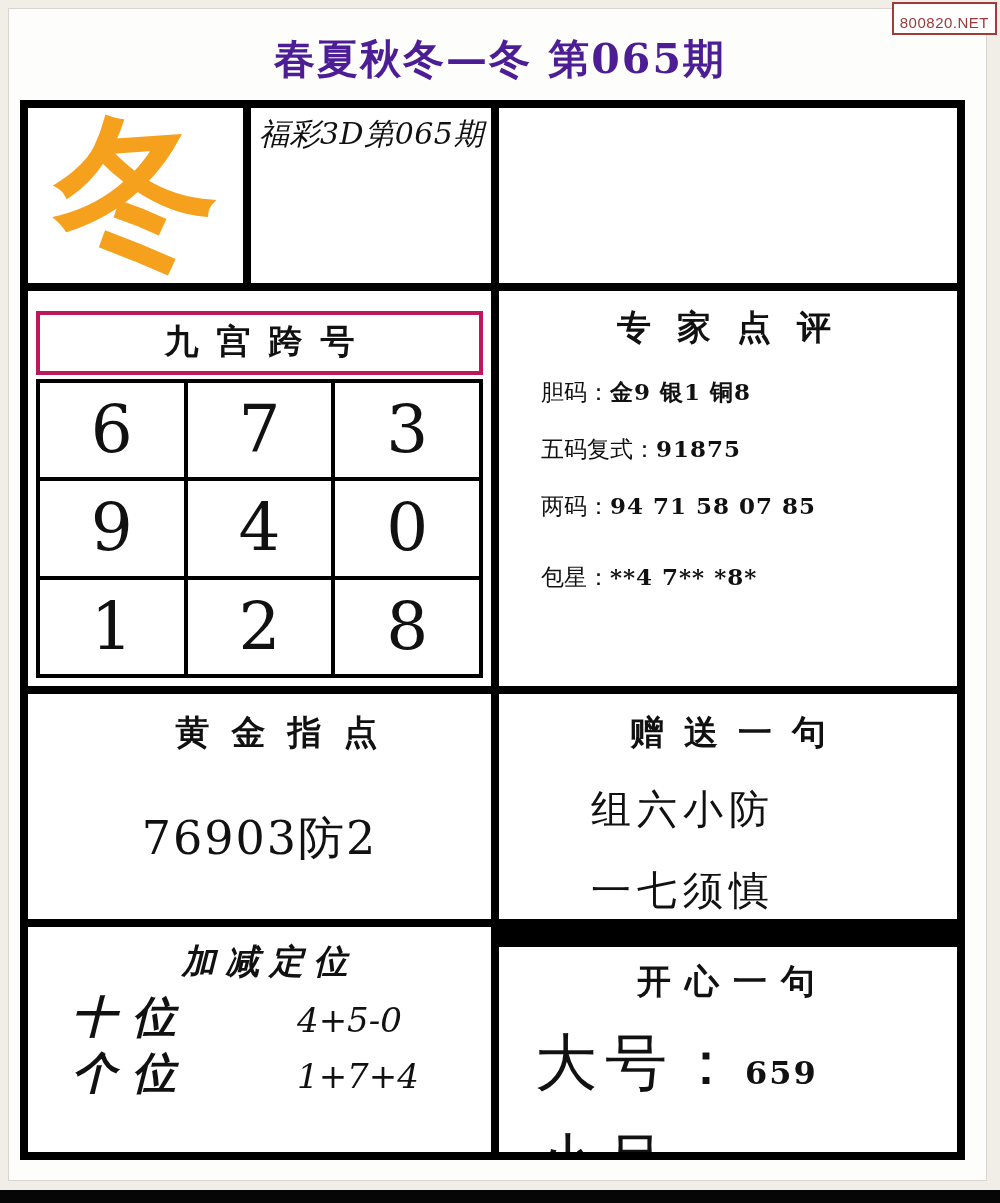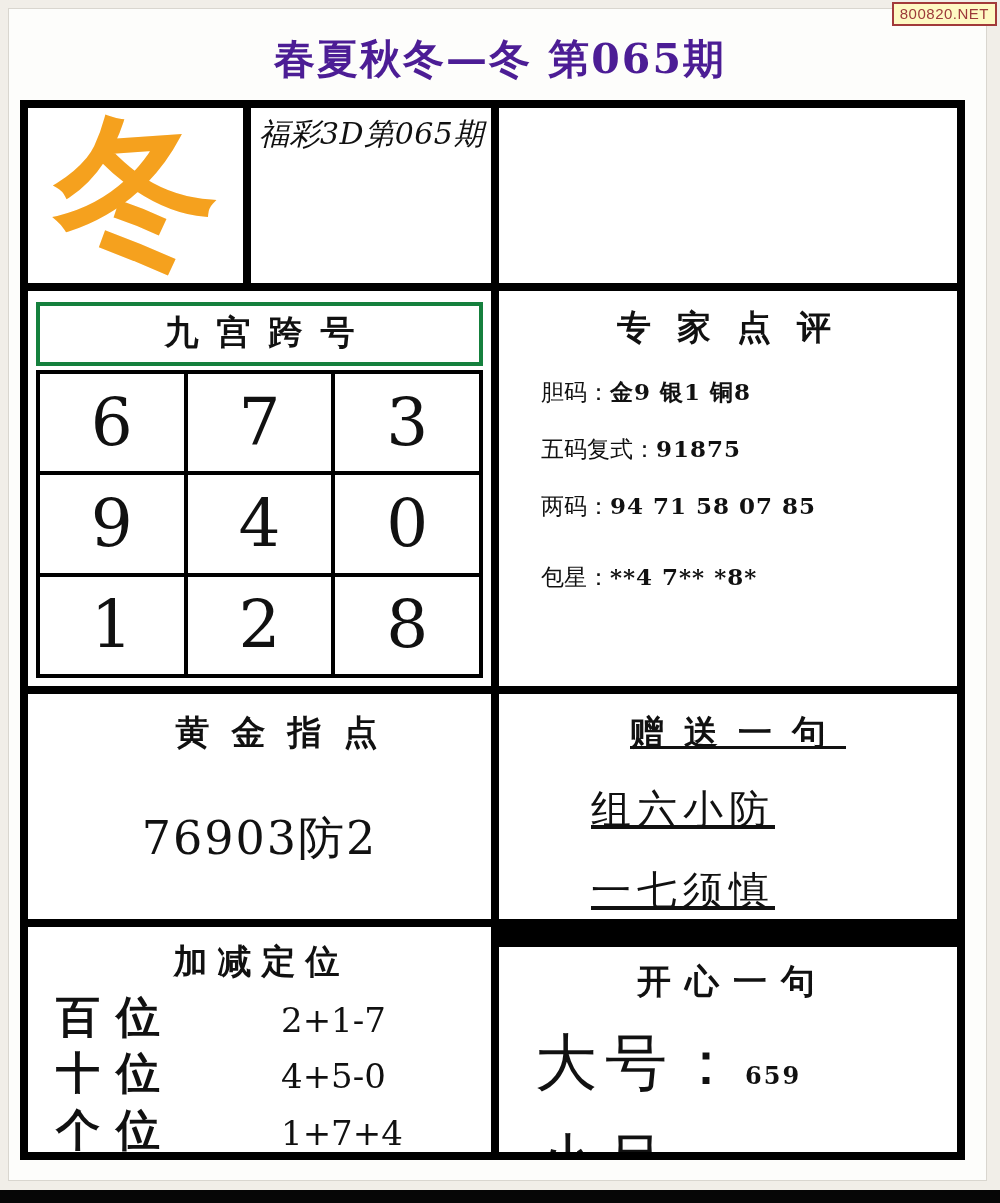--- a/index.html
+++ b/index.html
@@ -14,24 +14,24 @@
   .paper {
     position: absolute; left: 8px; top: 8px;
     width: 979px; height: 1173px;
     background: #fdfdfb;
     border: 1px solid #d9d6cf;
   }
   .site-badge {
     position: absolute; top: 2px; right: 3px;
     border: 2px solid #a23a3a;
     color: #9c3a3a;
-    background: #fef9c3;
+    background: #ffffff;
     font-family: "Liberation Sans", sans-serif;
     font-size: 15px;
-    padding: 1px 6px 2px;
+    padding: 10px 6px 2px;
     letter-spacing: 0.5px;
     z-index: 5;
   }
   .page-title {
     position: absolute; top: 32px; left: 0;
     width: 100%;
     text-align: center;
     font-size: 41px;
     font-weight: bold;
     letter-spacing: 2px;
@@ -70,22 +70,22 @@
     text-align: center;
     font-size: 34px;
     letter-spacing: 18px;
     text-indent: 18px;
     white-space: nowrap;
   }
 
   
   .ninegrid-panel { display: flex; flex-direction: column; }
   .ninegrid-header {
-    margin: 11px 8px 4px;
-    border: 4px solid #15803d;
+    margin: 20px 8px 4px;
+    border: 4px solid #be185d;
     padding: 4px 0 6px;
   }
   .ninegrid {
     flex: 1;
     margin: 0 8px 8px;
     border: 4px solid #000;
     background: #000;
     display: grid;
     grid-template-columns: repeat(3, 1fr);
     grid-template-rows: repeat(3, 1fr);
@@ -105,43 +105,43 @@
   .expert-line .lbl { font-weight: normal; }
   .expert-line .val { font-weight: bold; letter-spacing: 1px; }
   .expert-line.gap-extra { margin-top: 40px; }
 
   
   .golden-panel { padding-top: 16px; text-align: center; }
   .golden-panel .cal-title { letter-spacing: 22px; text-indent: 22px; margin-left: 34px; }
   .golden-value { margin-top: 52px; font-size: 46px; letter-spacing: 2px; }
 
   
-  .gift-panel { padding: 16px 0 0 92px; text-decoration: underline; }
+  .gift-panel { padding: 16px 0 0 92px; }
   .gift-panel .cal-title { margin-left: -92px; letter-spacing: 20px; text-indent: 20px; }
   .gift-line { font-size: 40px; margin-top: 26px; letter-spacing: 6px; }
 
   
-  .addsub-panel { padding: 12px 0 0 28px; }
+  .addsub-panel { padding: 12px 0 0 44px; font-style: italic; }
   .addsub-panel .cal-title { margin-left: -34px; letter-spacing: 10px; text-indent: 10px; }
   .addsub-row { display: flex; align-items: baseline; margin-top: 8px; }
   .addsub-row .pos-label {
     width: 225px;
     font-size: 44px;
     font-weight: bold;
     letter-spacing: 16px;
     line-height: 1.1;
   }
   .addsub-row .formula { font-size: 34px; }
 
   
   .happy-panel { padding: 12px 4px 0 36px; margin-top: 20px; }
   .happy-panel .cal-title { margin-left: -36px; letter-spacing: 14px; text-indent: 14px; }
   .happy-line { display: flex; align-items: baseline; margin-top: 16px; }
   .happy-line .lbl { font-size: 62px; letter-spacing: 8px; }
-  .happy-line .val { font-size: 24px; font-weight: bold; letter-spacing: 2px; }
+  .happy-line .val { font-size: 32px; font-weight: bold; letter-spacing: 2px; }
 
   .bottom-bar {
     position: absolute; left: 0; bottom: 0;
     width: 100%; height: 13px;
     background: #060606;
   }
 </style>
 </head>
 <body>
 
@@ -201,24 +201,20 @@
 
   <div class="cell col-right gift-panel">
     <div class="cal-title">赠送一句</div>
     <div class="gift-line">组六小防</div>
     <div class="gift-line">一七须慎</div>
   </div>
 
   <div class="cell span-left addsub-panel">
     <div class="cal-title">加减定位</div>
     <div class="addsub-row">
-      <span class="pos-label">百位</span>
-      <span class="formula">2+1-7</span>
-    </div>
-    <div class="addsub-row">
       <span class="pos-label">十位</span>
       <span class="formula">4+5-0</span>
     </div>
     <div class="addsub-row">
       <span class="pos-label">个位</span>
       <span class="formula">1+7+4</span>
     </div>
   </div>
 
   <div class="cell col-right happy-panel">

